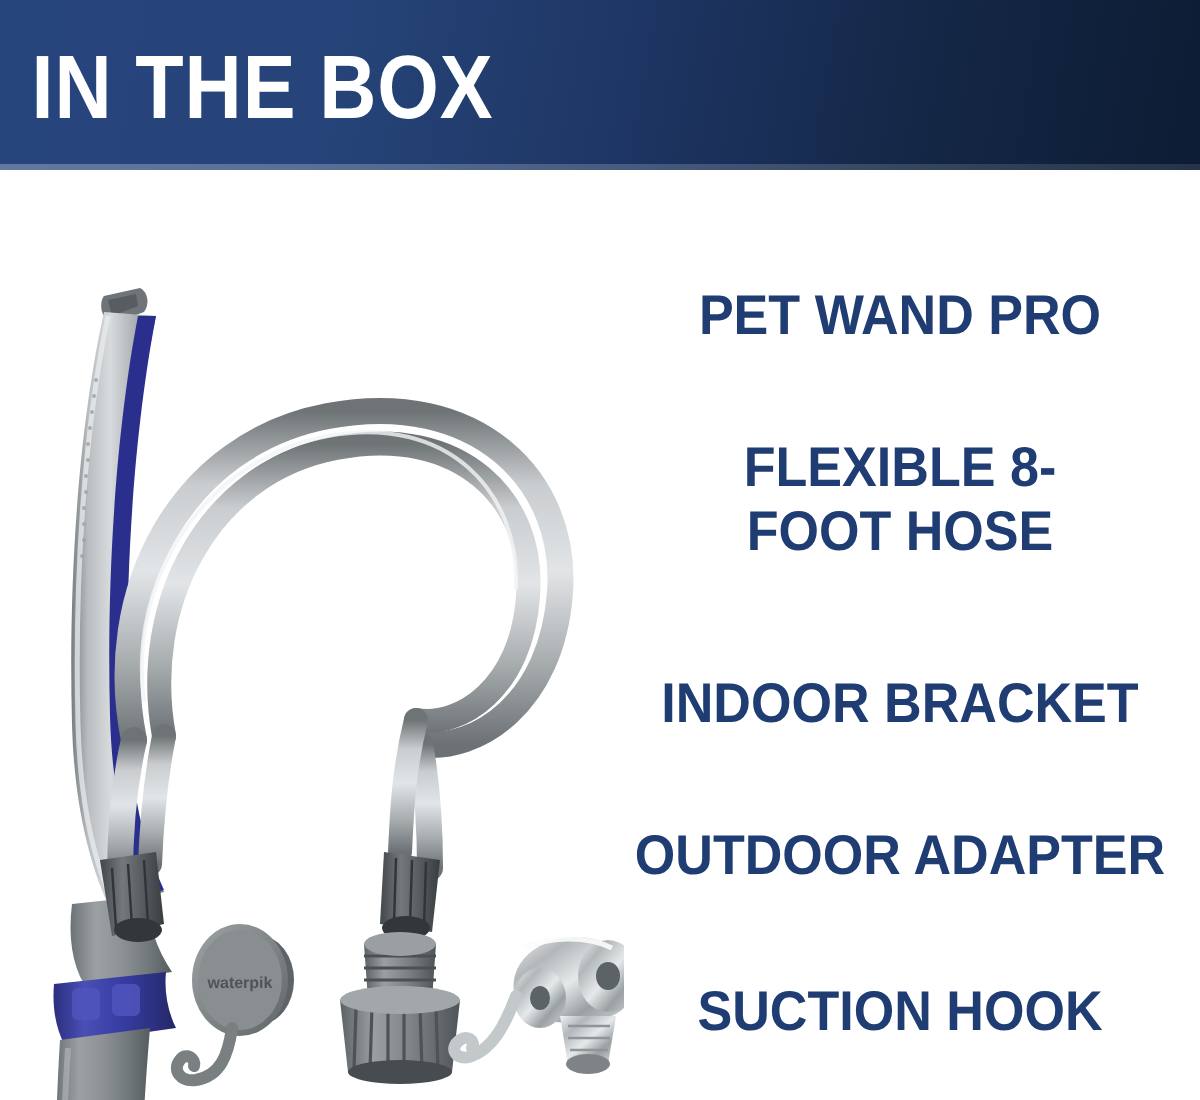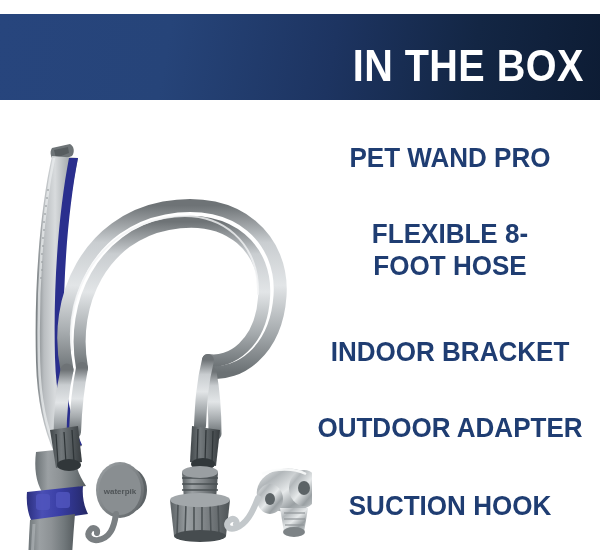--- a/index.html
+++ b/index.html
@@ -12,28 +12,28 @@
     height: 550px;
     overflow: hidden;
     font-family: "Liberation Sans", sans-serif;
     position: relative;
   }
 
   
   #header-banner {
     position: absolute;
     left: 0;
-    top: 14px;
+    top: 0;
     width: 600px;
-    height: 100px;
+    height: 85px;
     background: linear-gradient(100deg, #27457d 0%, #264479 28%, #1d3461 55%, #132644 78%, #0d1c34 100%);
     box-sizing: border-box;
     display: flex;
     align-items: center;
-    justify-content: flex-end;
+    justify-content: flex-start;
     overflow: hidden;
   }
   #header-banner::after {
     content: "";
     position: absolute;
     left: 0;
     right: 0;
     bottom: 0;
     height: 3px;
     background: linear-gradient(100deg, rgba(255,255,255,0.28), rgba(255,255,255,0.10));

